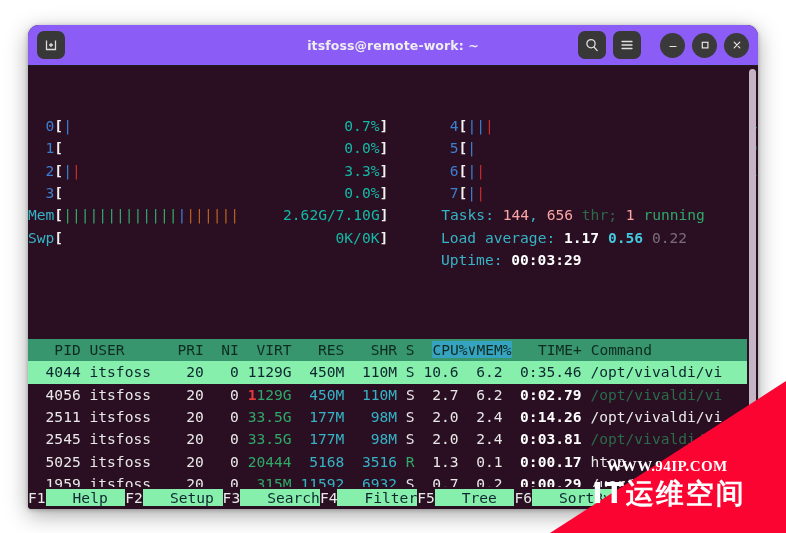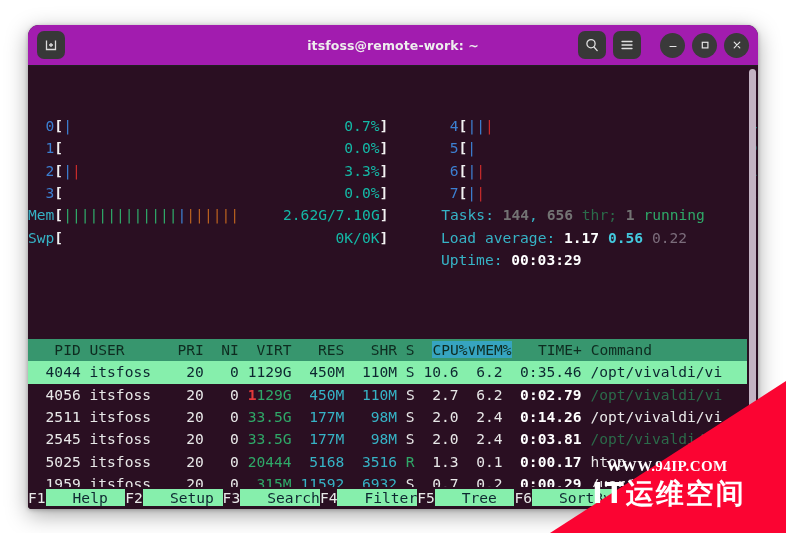--- a/index.html
+++ b/index.html
@@ -32,21 +32,21 @@
     border-radius: 11px 11px 4px 4px;
     background: #2b2b2b;
     box-shadow: 0 6px 22px rgba(0,0,0,0.34), 0 1px 4px rgba(0,0,0,0.25);
     overflow: hidden;
   }
 
   
   #titlebar {
     position: relative;
     height: 41px;
-    background: #a21caf;
+    background: #8b5cf6;
     border-bottom: 1px solid #1f1f1f;
     display: flex;
     align-items: center;
     padding: 0 9px;
     box-sizing: border-box;
   }
   .tb-btn {
     width: 28px; height: 28px;
     border-radius: 7px;
     display: flex; align-items: center; justify-content: center;
@@ -95,21 +95,21 @@
   .line { height: 22.4px; }
 
   
   .c-blue    { color: #3c7fd1; }
   .c-cyan    { color: #36b3c6; }
   .c-cyanb   { color: #43c8dd; font-weight: bold; }
   .c-white   { color: #e8e8e8; }
   .c-whiteb  { color: #ffffff; font-weight: bold; }
   .c-grayd   { color: #7b6c7b; }
   .c-green   { color: #2fa868; }
-  .c-greenb  { color: #737373; font-weight: bold; }
+  .c-greenb  { color: #fca5a5; font-weight: normal; }
   .c-greend  { color: #2b6b4a; }
   .c-red     { color: #c62b2b; }
   .c-redb    { color: #e33a3a; font-weight: bold; }
   .c-orange  { color: #b8601f; }
   .c-bracket { color: #f2f2f2; font-weight: bold; }
   .c-meterpct{ color: #14b8a6; }
 
   .hdr-row {
     background: #37966e;
     color: #0e2c20;

